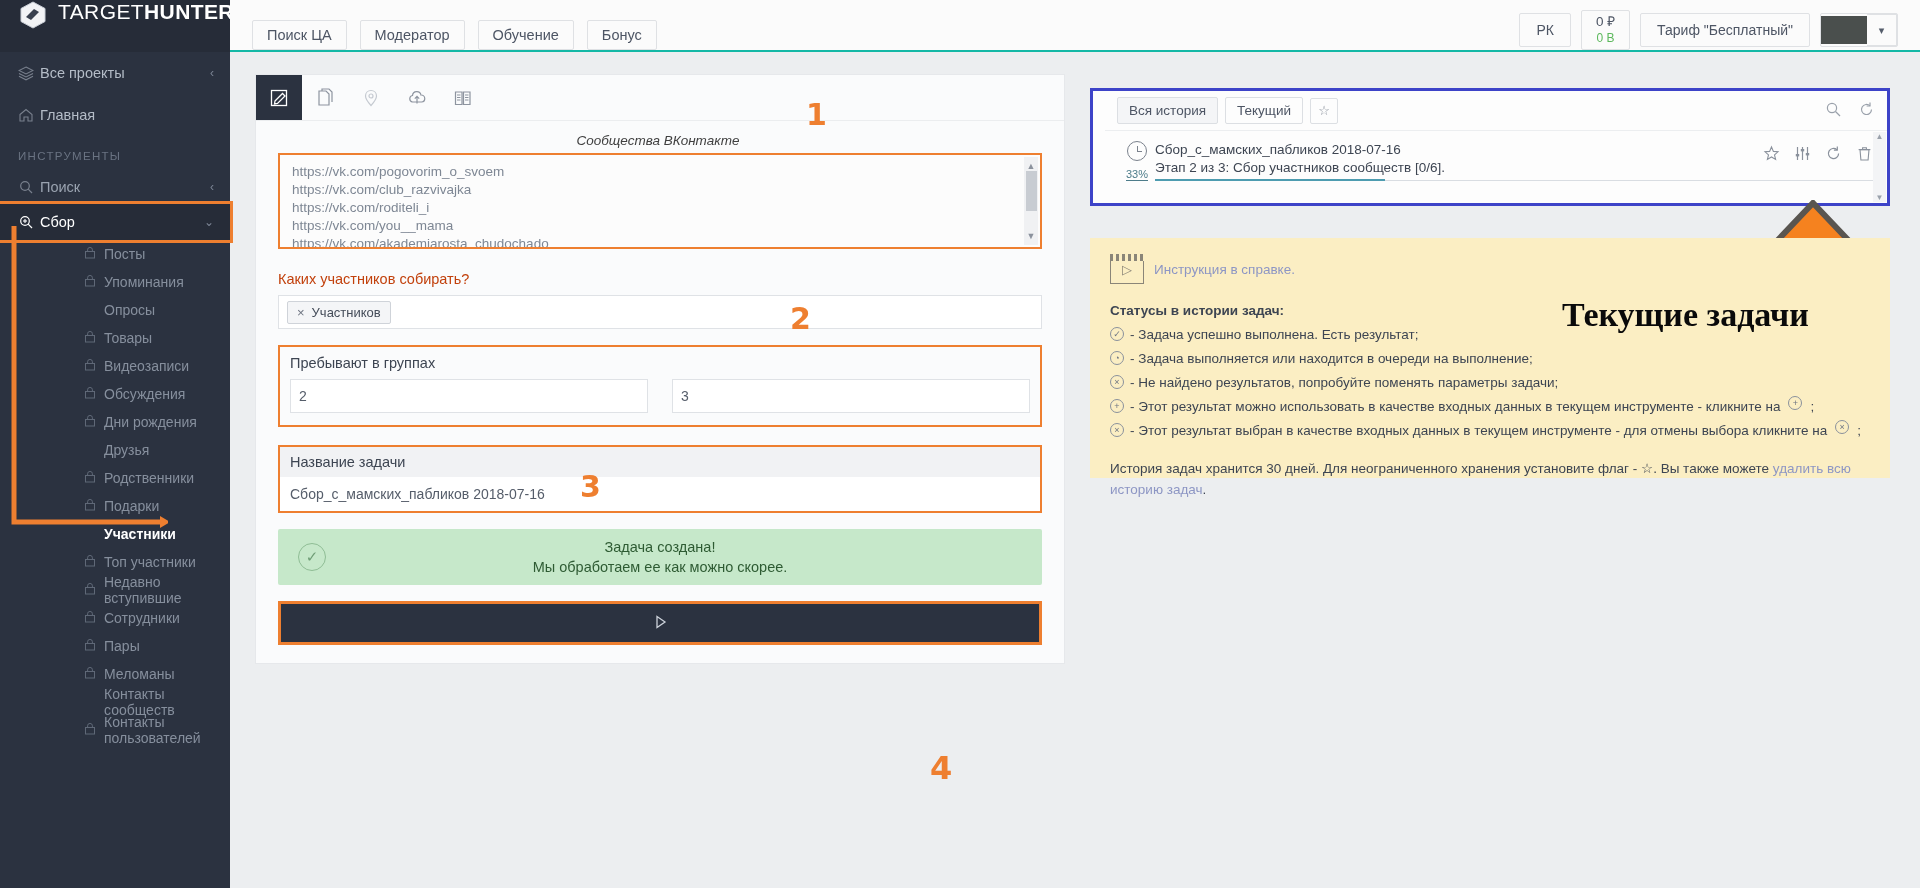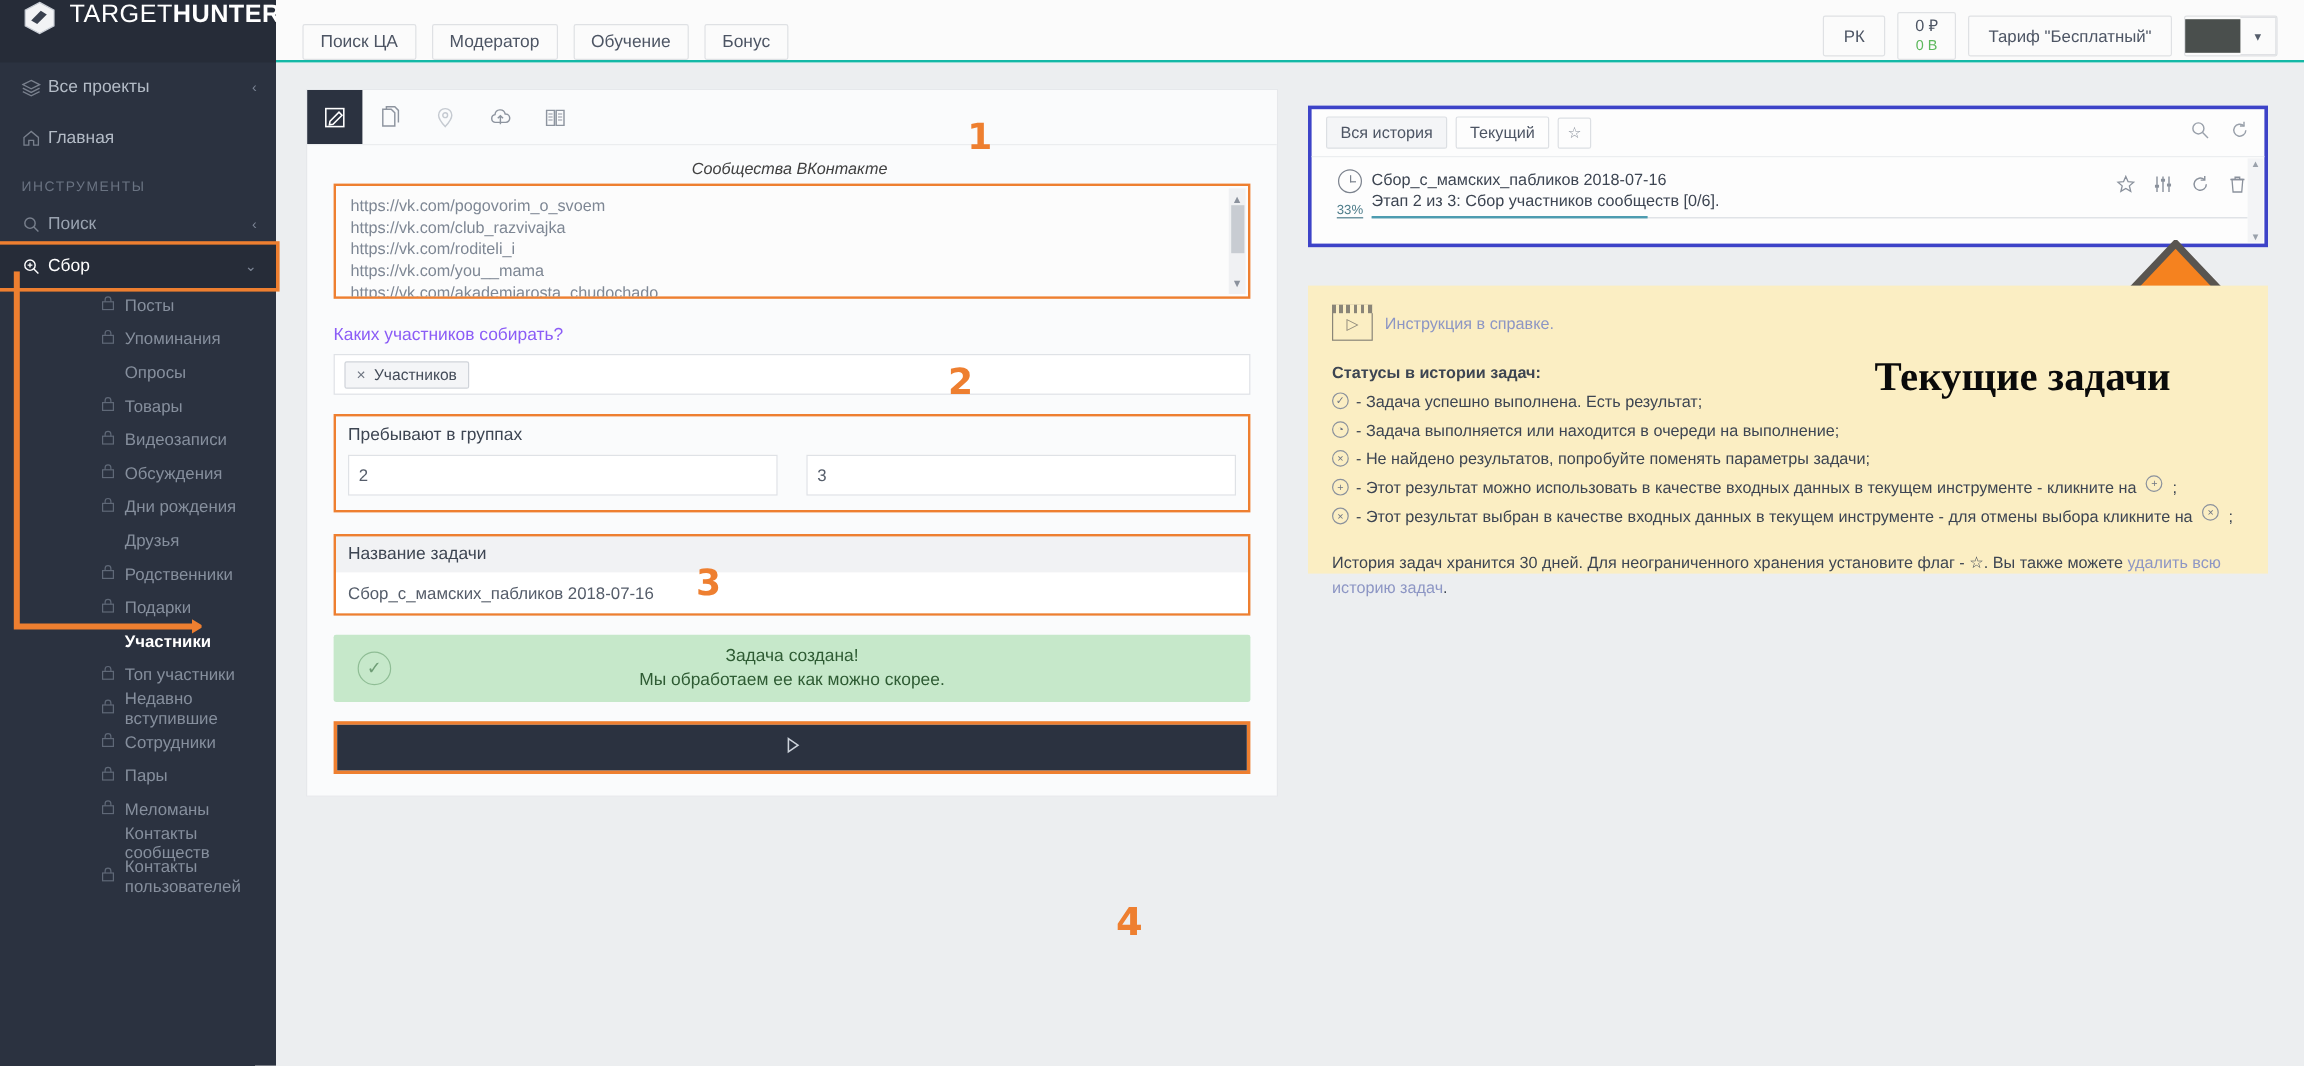--- a/index.html
+++ b/index.html
@@ -89,21 +89,21 @@
     border:2px solid #ee7f30; background:#fcfcfc; height:96px;
     padding:8px 12px; font-size:13.5px; color:#7e8794; line-height:18px;
     overflow:hidden; position:relative; cursor:text;
   }
   #ta-scroll{ position:absolute; right:2px; top:2px; bottom:2px; width:14px;
      background:#f0f1f3; display:flex;flex-direction:column;
      justify-content:space-between; align-items:center; cursor:pointer;}
   #ta-scroll .ar{ font-size:9px;color:#8b929d;}
   #ta-thumb{ position:absolute; right:3px; top:16px; width:11px; height:40px;
      background:#c8ccd2;}
-  .field-label{ font-size:14.5px; color:#8b5cf6; margin:22px 0 8px 0;}
+  .field-label{ font-size:14.5px; color:#c2410c; margin:22px 0 8px 0;}
   .inputbox{
     border:1px solid #dfe2e6; background:#fff; height:34px; display:flex;
     align-items:center; padding:0 8px; font-size:14px; color:#555d6a;
     cursor:text;
   }
   .tagchip{
     border:1px solid #cfd3d9; background:#f4f5f7; padding:3px 9px;
     font-size:13px; color:#444c59; display:inline-flex; gap:7px;
     border-radius:2px; cursor:pointer;
   }
@@ -134,20 +134,21 @@
   #runbtn{ background:#2b3240; height:38px; display:flex;align-items:center;
     justify-content:center; color:#ccd2da; cursor:pointer;}
   
   .annot{ position:absolute; color:#ee7f30; font-weight:bold;
     font-family:"DejaVu Sans", sans-serif; }
   
   #rightpanel{ position:absolute; left:1090px; top:88px; width:800px; }
   #histbox{
     border:3px solid #3d43c8; background:#fdfdfd; height:118px;
     position:relative;
+    padding-left:12px;
   }
   #hist-top{ display:flex; align-items:center; height:40px; padding:0 12px;
     border-bottom:1px solid #eceef0;}
   .hist-btn{ border:1px solid #dcdfe3; background:#f4f5f7; padding:5px 11px;
     font-size:13.5px; color:#4d5564; margin-right:7px; border-radius:2px;
     cursor:pointer;}
   .hist-btn.plain{ background:#fdfdfd; }
   .hist-star{ border:1px solid #dcdfe3; background:#fdfdfd; width:28px;
     height:26px; display:flex;align-items:center;justify-content:center;
     color:#8a919c;font-size:13px; border-radius:2px; cursor:pointer;}

